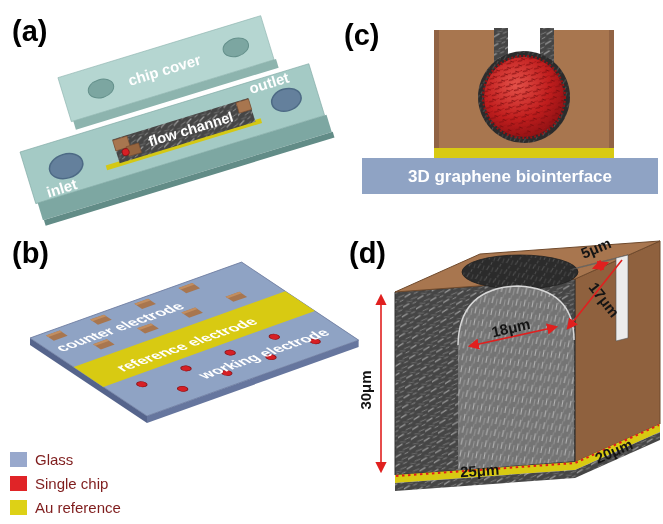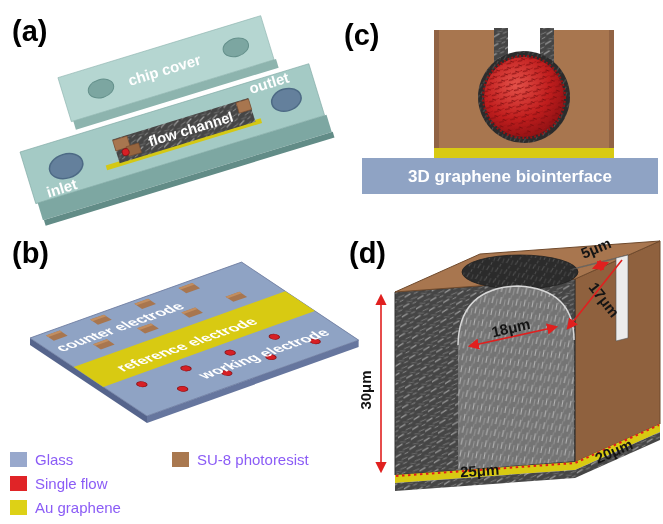--- a/index.html
+++ b/index.html
@@ -4,21 +4,21 @@
 <style>
   * { margin:0; padding:0; box-sizing:border-box; }
   body { font-family:"Liberation Sans", sans-serif; background:#ffffff; }
   .figure { position:relative; width:663px; height:524px; background:#ffffff; overflow:hidden; }
   .figure svg { position:absolute; left:0; top:0; font-family:"Liberation Sans", sans-serif; }
   .pl { font-size:29px; font-weight:600; fill:#000; }
   .wl { fill:#ffffff; font-weight:bold; }
   .dim { font-size:15px; font-weight:bold; fill:#141414; }
   .legend { position:absolute; left:10px; top:447px; display:grid;
             grid-template-columns:138px auto; grid-template-rows:repeat(3,24px);
-            grid-auto-flow:column; column-gap:24px; font-size:15px; color:#8b5cf6; }
+            grid-auto-flow:column; column-gap:10px; font-size:15px; color:#7f1d1d; }
   .legend-item { display:flex; align-items:center; gap:8px; }
   .swatch { width:17px; height:15px; display:inline-block; flex:0 0 auto; }
 </style>
 </head>
 <body>
 
 <div class="figure">
 <svg width="663" height="524" viewBox="0 0 663 524">
   <defs>
     <pattern id="graphene" width="13" height="10" patternUnits="userSpaceOnUse" patternTransform="rotate(8)">
@@ -177,24 +177,20 @@
   </g>
 </svg>
 
 <div class="legend">
   <div class="legend-item">
     <span class="swatch" style="background: rgb(152, 168, 204);"></span>
     <span>Glass</span>
   </div>
   <div class="legend-item">
     <span class="swatch" style="background: rgb(224, 36, 39);"></span>
-    <span>Single flow</span>
+    <span>Single chip</span>
   </div>
   <div class="legend-item">
     <span class="swatch" style="background: rgb(221, 209, 22);"></span>
-    <span>Au graphene</span>
-  </div>
-  <div class="legend-item">
-    <span class="swatch" style="background: rgb(169, 120, 79);"></span>
-    <span>SU-8 photoresist</span>
+    <span>Au reference</span>
   </div>
 </div>
 </div>
 
 </body></html>

